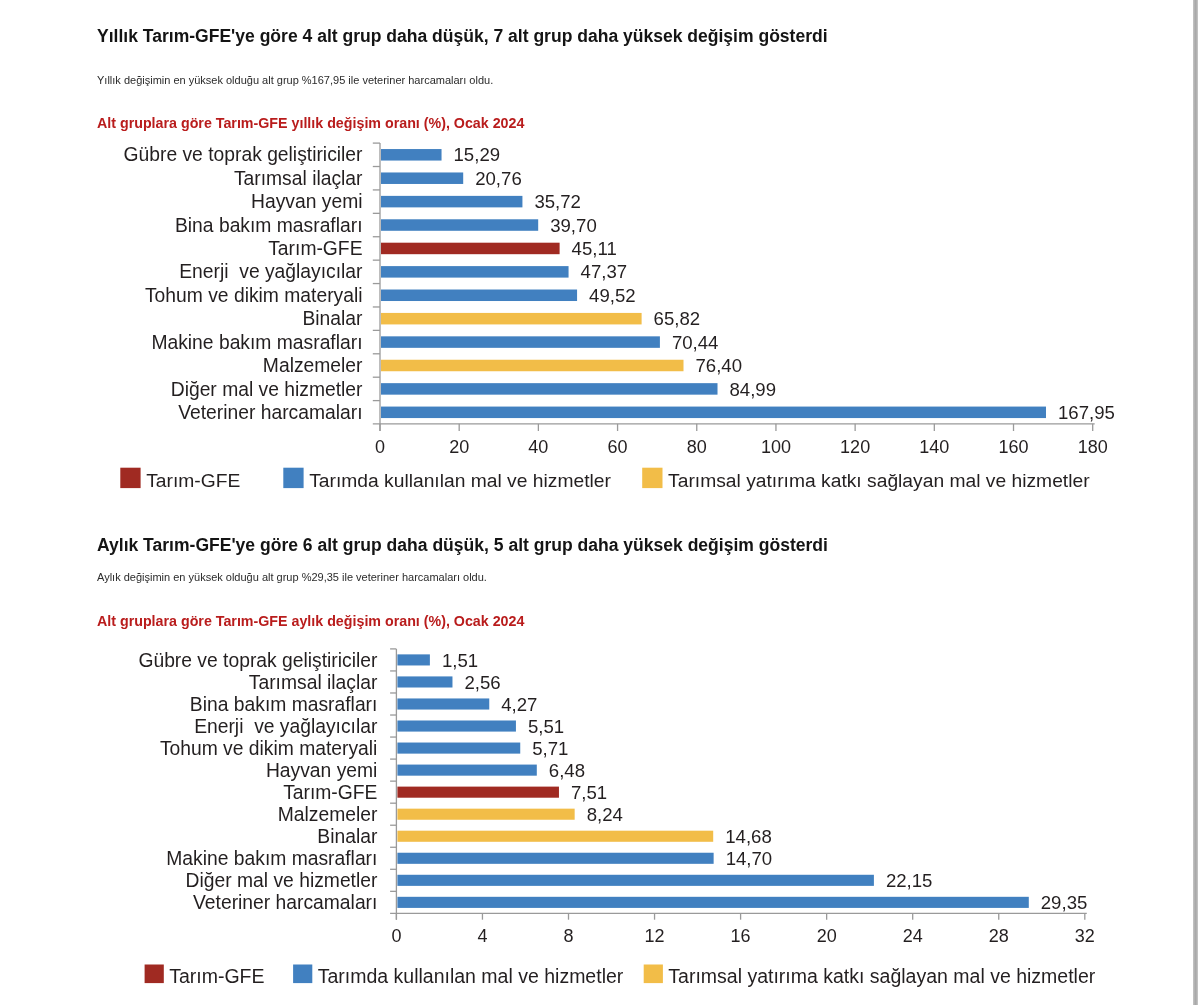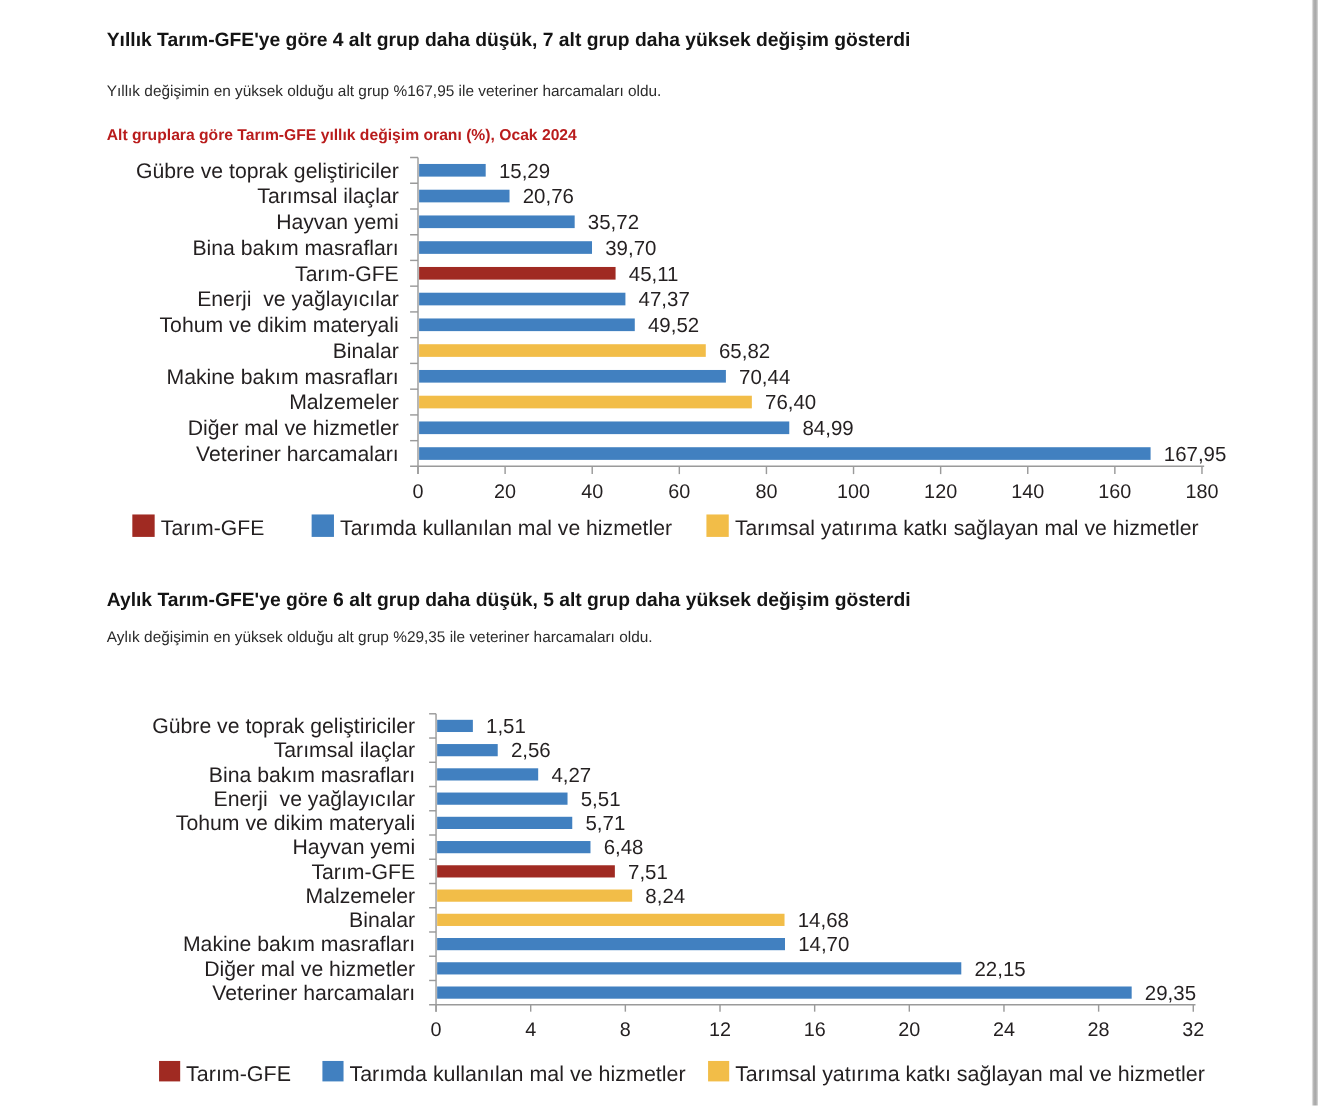--- a/index.html
+++ b/index.html
@@ -1,21 +1,21 @@
 <!DOCTYPE html>
 <html lang="tr"><head>
 <meta charset="utf-8">
 <title>Tarim-GFE</title>
 <style>
   html,body{margin:0;padding:0;background:#ffffff;}
   body{width:1200px;height:1005px;overflow:hidden;font-family:"Liberation Sans",sans-serif;color:#231f20;-webkit-font-smoothing:antialiased;}
   .page{position:relative;width:990px;height:1005px;filter:opacity(1);}
   .abs{position:absolute;}
   h2.sec-title{margin:0;font-size:17.55px;line-height:1;font-weight:bold;color:#141414;white-space:nowrap;}
-  p.sec-para{margin:0;font-size:14px;line-height:1;font-weight:normal;color:#2b2b2b;white-space:nowrap;}
+  p.sec-para{margin:0;font-size:11px;line-height:1;font-weight:normal;color:#2b2b2b;white-space:nowrap;}
   .chart-title{margin:0;font-size:14.25px;line-height:1;font-weight:bold;color:#b91c1c;white-space:nowrap;}
   svg{display:block;}
   .scrollbar-track{left:1189px;top:0;width:11px;height:1005px;background:#ffffff;}
   .scrollbar-thumb{position:absolute;left:4px;top:0;width:4.6px;height:1005px;
     background:linear-gradient(to right,#c6c6c6 0%,#a9a9a9 45%,#a9a9a9 60%,#c9c9c9 100%);}
 </style>
 </head>
 <body>
 
 <div class="page">
@@ -103,20 +103,21 @@
             <text x="209.20000000000002" y="348.8" font-family="&quot;Liberation Sans&quot;,sans-serif" font-size="19.25" fill="#231f20">Tarımda kullanılan mal ve hizmetler</text>
             <rect x="542.2" y="329.7" width="20.3" height="20.4" fill="#f2bd48"></rect>
             <text x="568.1" y="348.8" font-family="&quot;Liberation Sans&quot;,sans-serif" font-size="19.25" fill="#231f20">Tarımsal yatırıma katkı sağlayan mal ve hizmetler</text>
           </g>
         </g>
       </svg>
     </div>
 
   <h2 class="abs sec-title" style="left:97px;top:527px;margin-top:10px;">Aylık Tarım-GFE'ye göre 6 alt grup daha düşük, 5 alt grup daha yüksek değişim gösterdi</h2>
   <p class="abs sec-para" style="left:97px;top:571.5px;">Aylık değişimin en yüksek olduğu alt grup %29,35 ile veteriner harcamaları oldu.</p>
+  <div class="abs chart-title" style="left:97px;top:614.3px;">Alt gruplara göre Tarım-GFE aylık değişim oranı (%), Ocak 2024</div>
   <div class="abs" id="chart2" style="left:100px;top:640px;">
       <svg width="1050" height="350" viewBox="0 0 1050 350">
         <g>
           <line x1="290.09999999999997" y1="273.4" x2="986.8" y2="273.4" stroke="#9a9a9a" stroke-width="1.3"></line>
           <line x1="296.4" y1="8.9" x2="296.4" y2="279.7" stroke="#9a9a9a" stroke-width="1.3"></line>
           <line x1="296.4" y1="273.4" x2="296.4" y2="279.7" stroke="#9a9a9a" stroke-width="1.3"></line>
           <text x="296.4" y="302.2" text-anchor="middle" font-family="&quot;Liberation Sans&quot;,sans-serif" font-size="18" fill="#231f20">0</text>
           <line x1="382.45" y1="273.4" x2="382.45" y2="279.7" stroke="#9a9a9a" stroke-width="1.3"></line>
           <text x="382.45" y="302.2" text-anchor="middle" font-family="&quot;Liberation Sans&quot;,sans-serif" font-size="18" fill="#231f20">4</text>
           <line x1="468.5" y1="273.4" x2="468.5" y2="279.7" stroke="#9a9a9a" stroke-width="1.3"></line>

